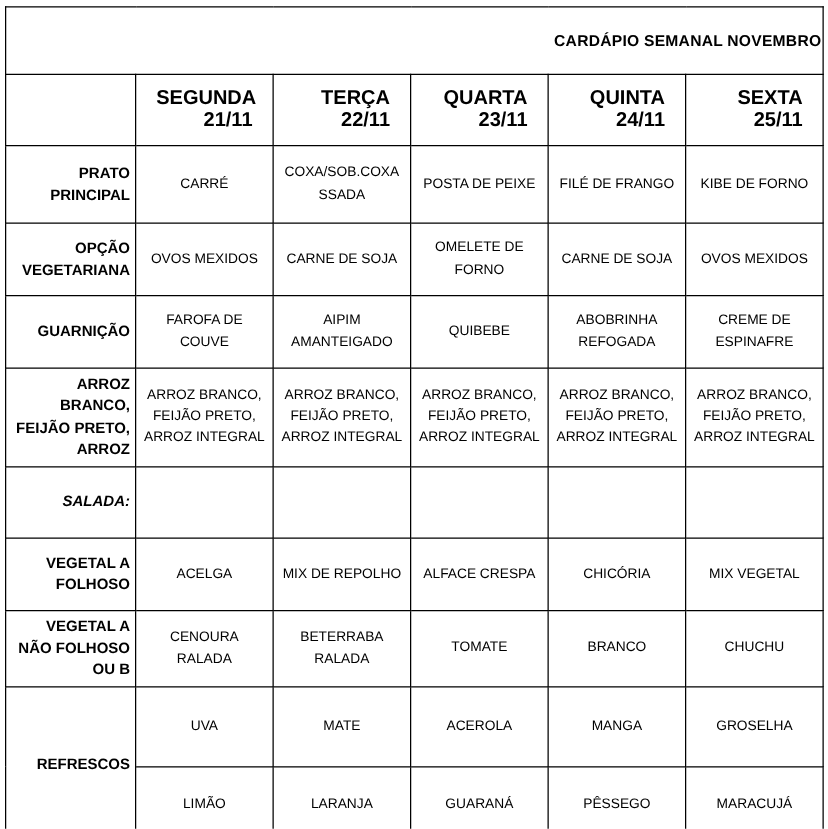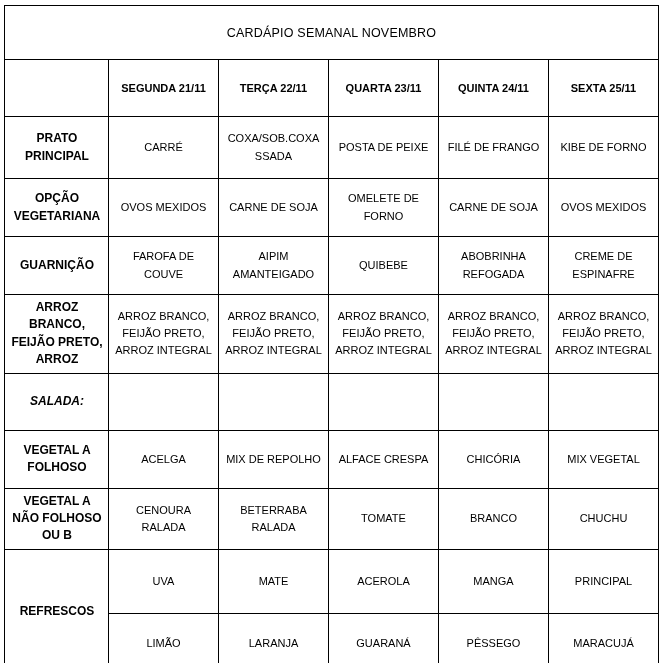--- a/index.html
+++ b/index.html
@@ -20,37 +20,37 @@
     table-layout: fixed;
     width: 654px;
   }
   table.menu td {
     border: 1px solid #000000;
     vertical-align: middle;
     background: #ffffff;
     overflow: hidden;
   }
   td.title-cell {
-    text-align: center;
-    font-weight: normal;
+    text-align: right;
+    font-weight: bold;
     font-size: 12.5px;
     letter-spacing: 0.2px;
   }
   td.label-cell {
-    text-align: center;
+    text-align: right;
     font-weight: bold;
     font-size: 12px;
     padding: 4px 4px 4px 5px;
     line-height: 1.45;
   }
   td.head-cell {
-    text-align: center;
+    text-align: right;
     font-weight: bold;
-    font-size: 11px;
-    padding: 2px 0;
+    font-size: 16px;
+    padding: 2px 16px;
   }
   td.value-cell {
     text-align: center;
     font-size: 11px;
     padding: 3px 5px;
     line-height: 1.55;
     word-wrap: break-word;
     overflow-wrap: break-word;
   }
   td.value-cell.bold { font-weight: normal; }
@@ -156,21 +156,21 @@
       <td class="value-cell">BRANCO</td>
       <td class="value-cell">CHUCHU</td>
     </tr>
 
     <tr class="r-refr1">
       <td class="label-cell" rowspan="2">REFRESCOS</td>
       <td class="value-cell">UVA</td>
       <td class="value-cell">MATE</td>
       <td class="value-cell">ACEROLA</td>
       <td class="value-cell">MANGA</td>
-      <td class="value-cell">PRINCIPAL</td>
+      <td class="value-cell">GROSELHA</td>
     </tr>
 
     <tr class="r-refr2">
       <td class="value-cell">LIMÃO</td>
       <td class="value-cell">LARANJA</td>
       <td class="value-cell">GUARANÁ</td>
       <td class="value-cell">PÊSSEGO</td>
       <td class="value-cell">MARACUJÁ</td>
     </tr>
   </tbody>

